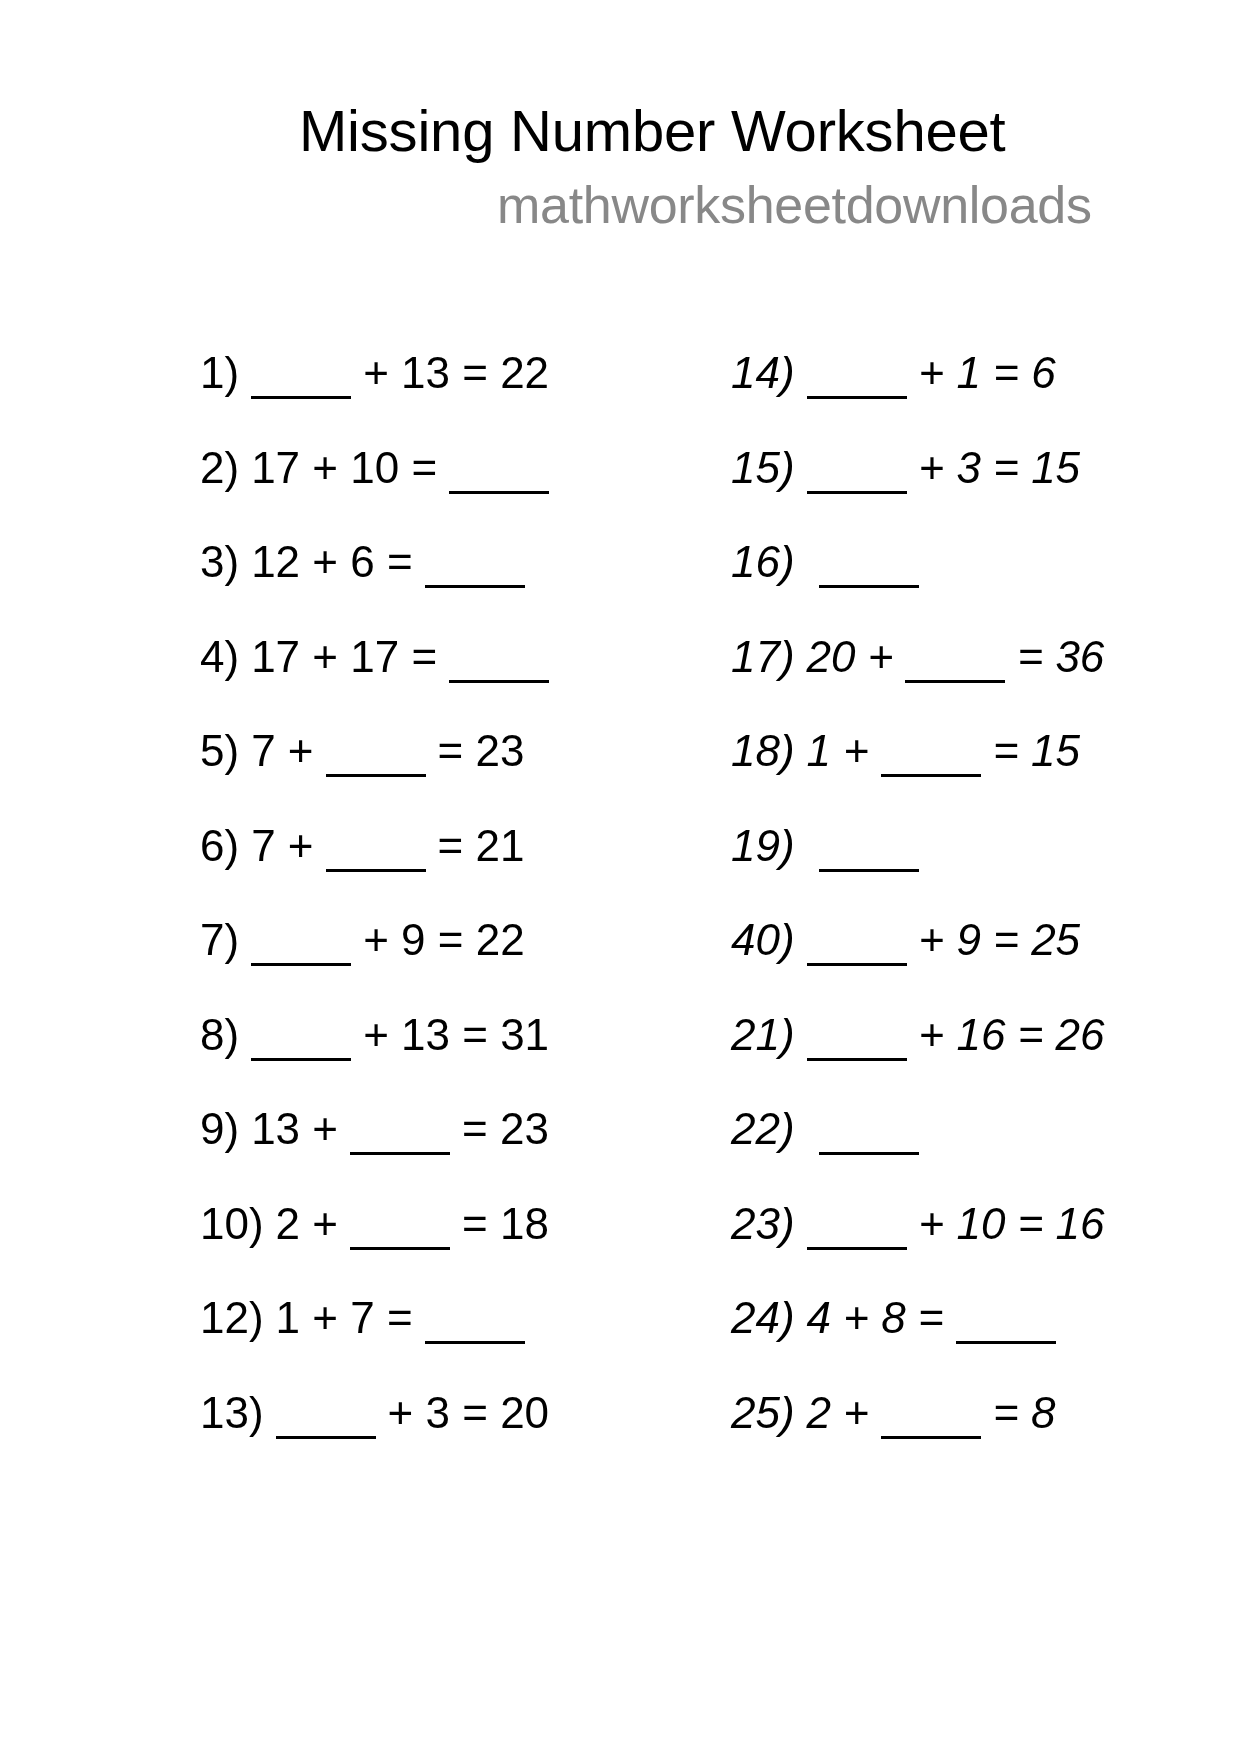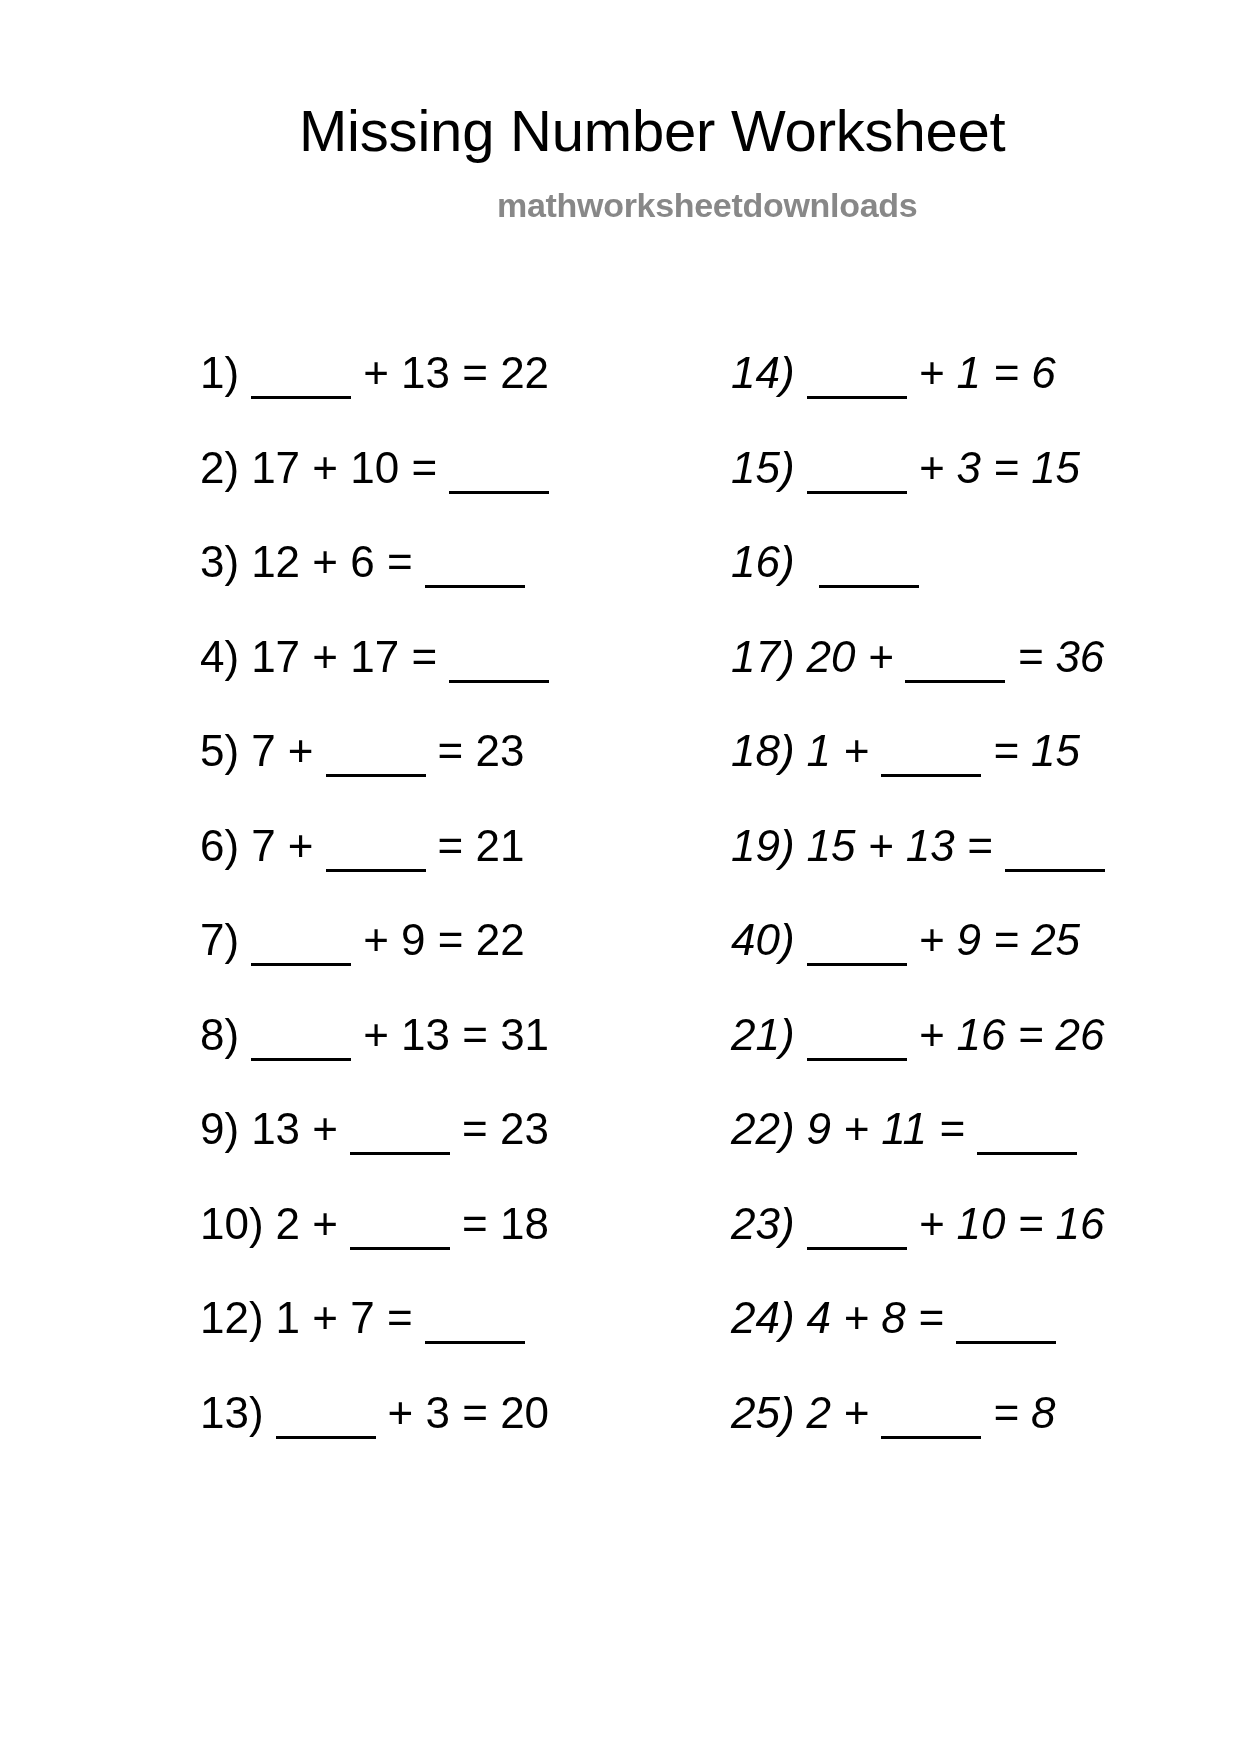--- a/index.html
+++ b/index.html
@@ -22,26 +22,25 @@
       font-size: 58px;
       line-height: 70px;
       white-space: nowrap;
       letter-spacing: -0.2px;
       text-align: right;
     }
     .subtitle {
       position: absolute;
       left: 497px;
       top: 182px;
-      font-size: 34px;
+      font-size: 52px;
       line-height: 46px;
       color: #888888;
       white-space: nowrap;
       letter-spacing: -0.3px;
-      font-weight: bold;
     }
     .column {
       position: absolute;
       top: 343px;
     }
     .col-left { left: 200px; }
     .col-right { left: 731px; font-style: italic; }
     .problem {
       height: 94.5px;
       font-size: 44px;
@@ -160,36 +159,34 @@
       <span>= 36</span>
     </div>
     <div class="problem">
       <span class="num">18)</span>
       <span>1 +</span>
       <span class="blank"></span>
       <span>= 15</span>
     </div>
     <div class="problem">
       <span class="num">19)</span>
-      <span>15 + 13 =</span>
       <span class="blank last"></span>
     </div>
     <div class="problem">
       <span class="num">40)</span>
       <span class="blank first"></span>
       <span>+ 9 = 25</span>
     </div>
     <div class="problem">
       <span class="num">21)</span>
       <span class="blank first"></span>
       <span>+ 16 = 26</span>
     </div>
     <div class="problem">
       <span class="num">22)</span>
-      <span>9 + 11 =</span>
       <span class="blank last"></span>
     </div>
     <div class="problem">
       <span class="num">23)</span>
       <span class="blank first"></span>
       <span>+ 10 = 16</span>
     </div>
     <div class="problem">
       <span class="num">24)</span>
       <span>4 + 8 =</span>

